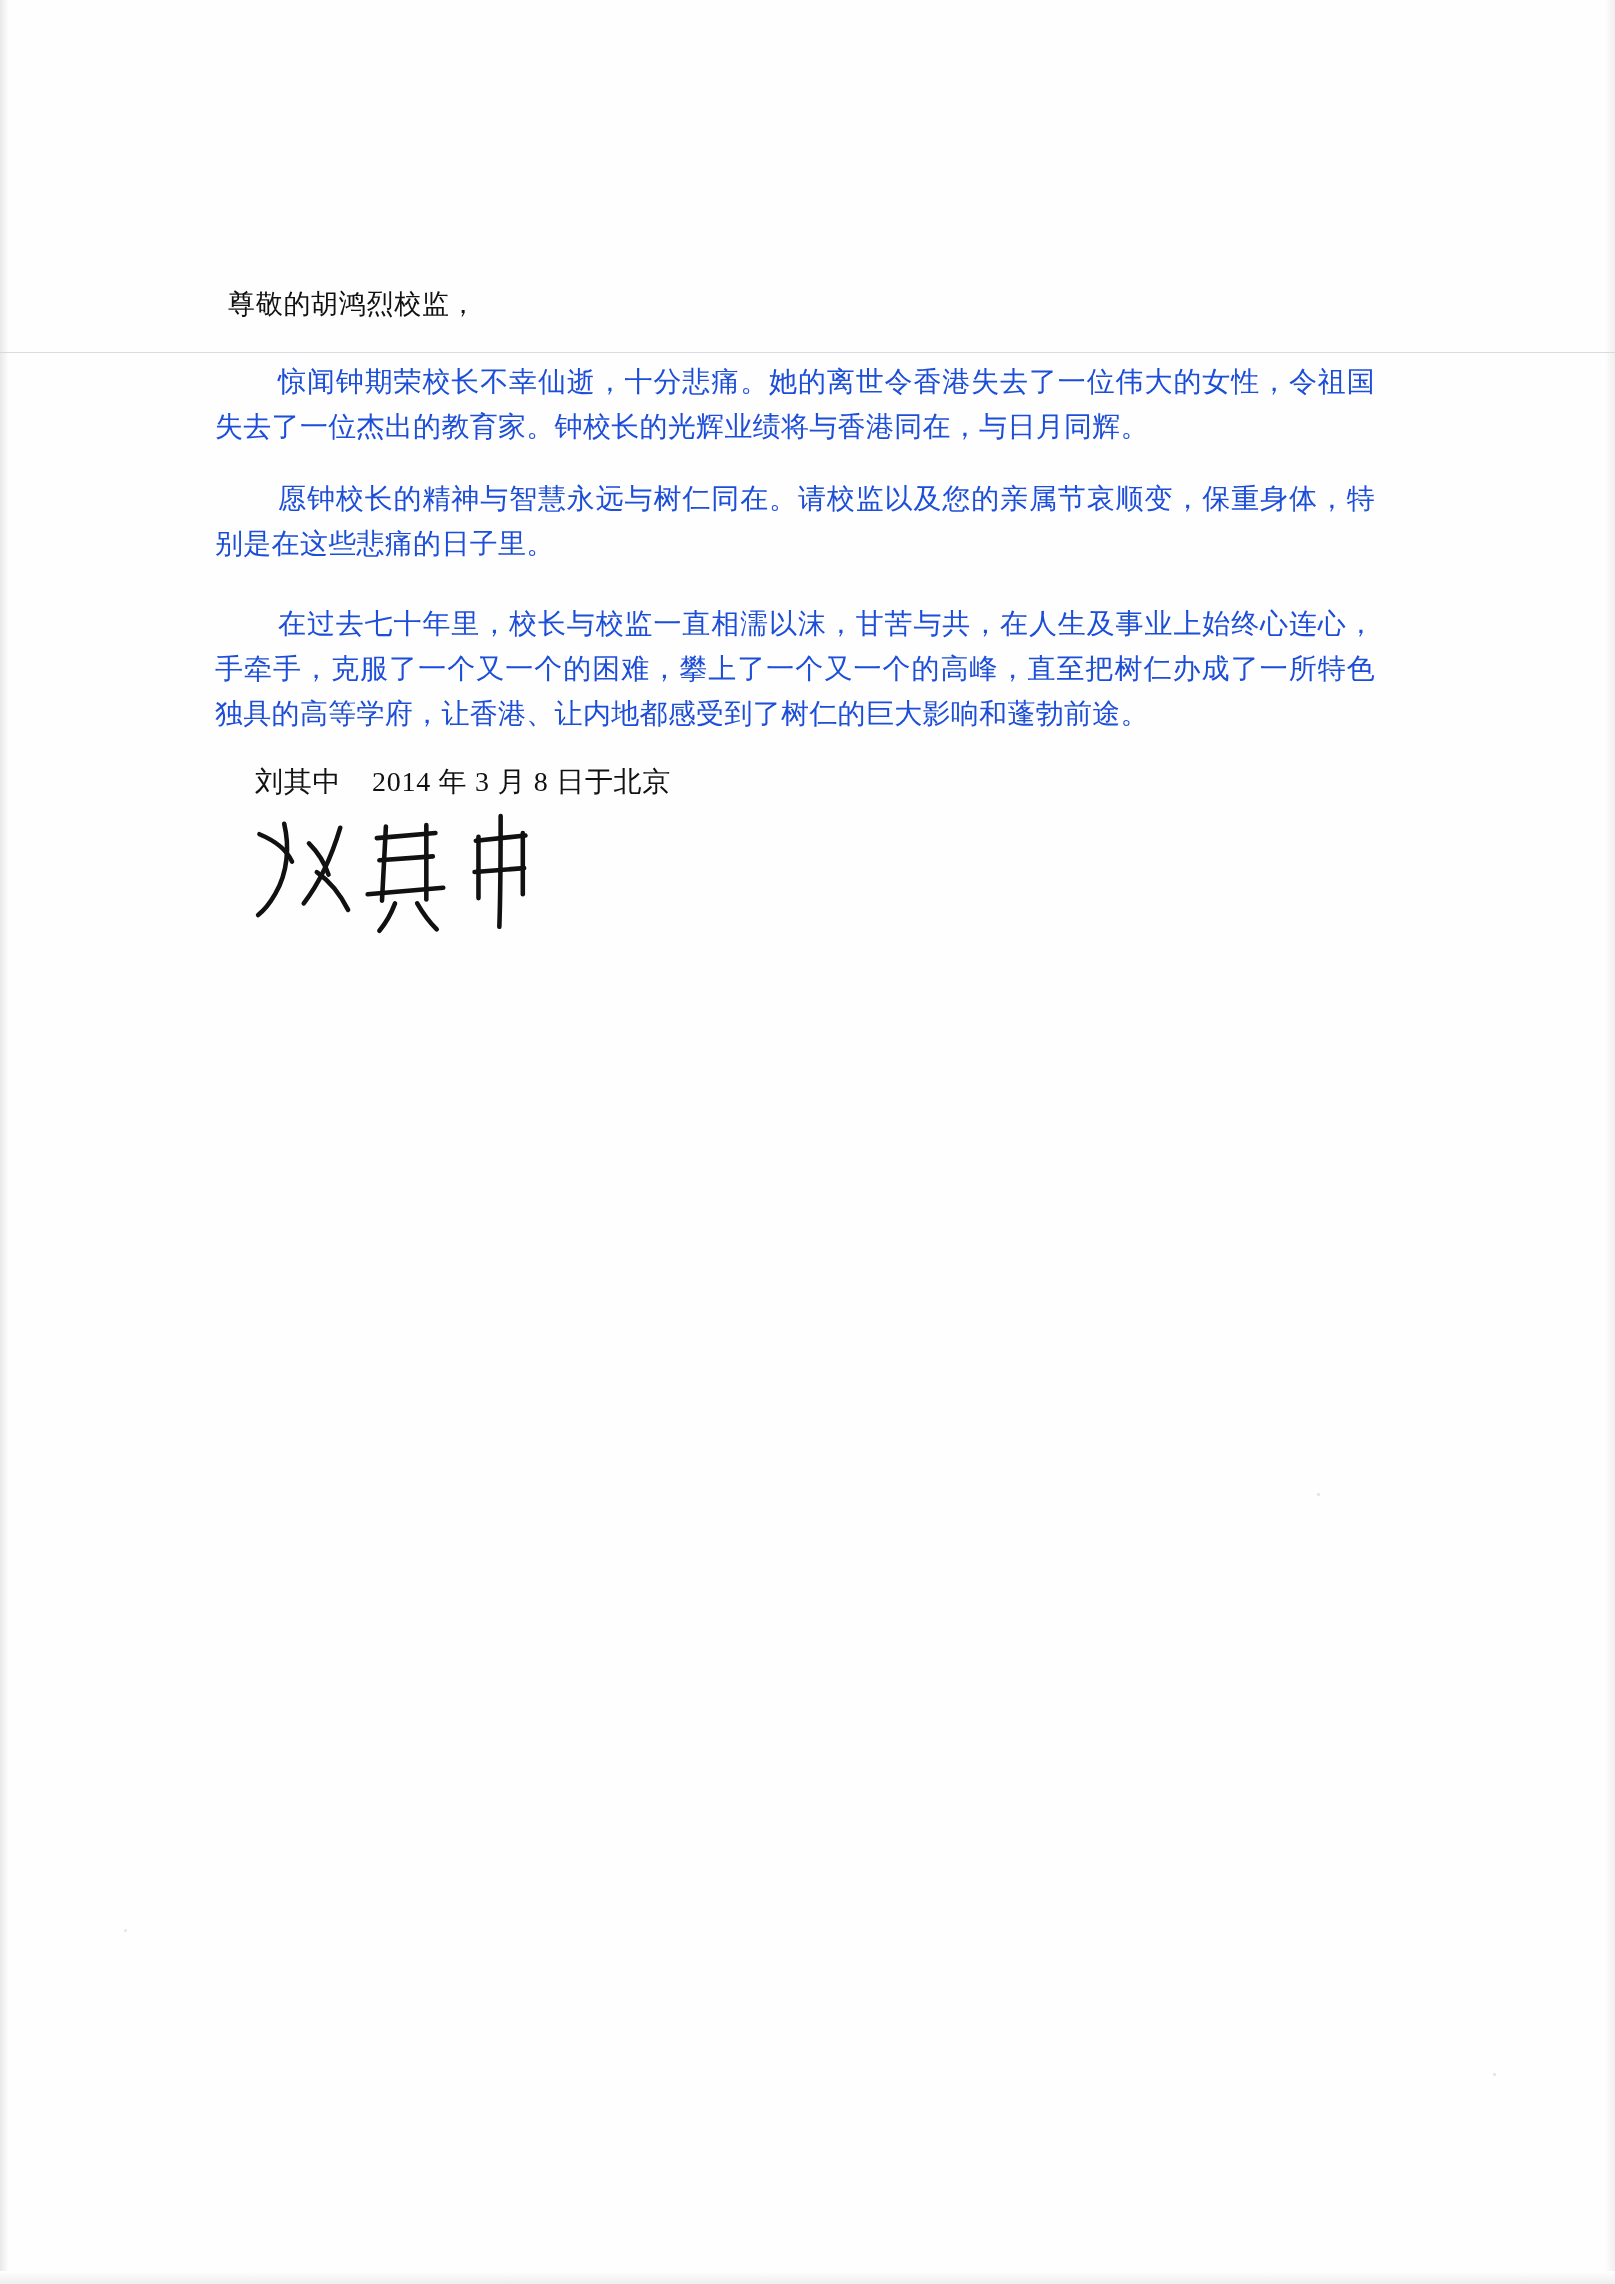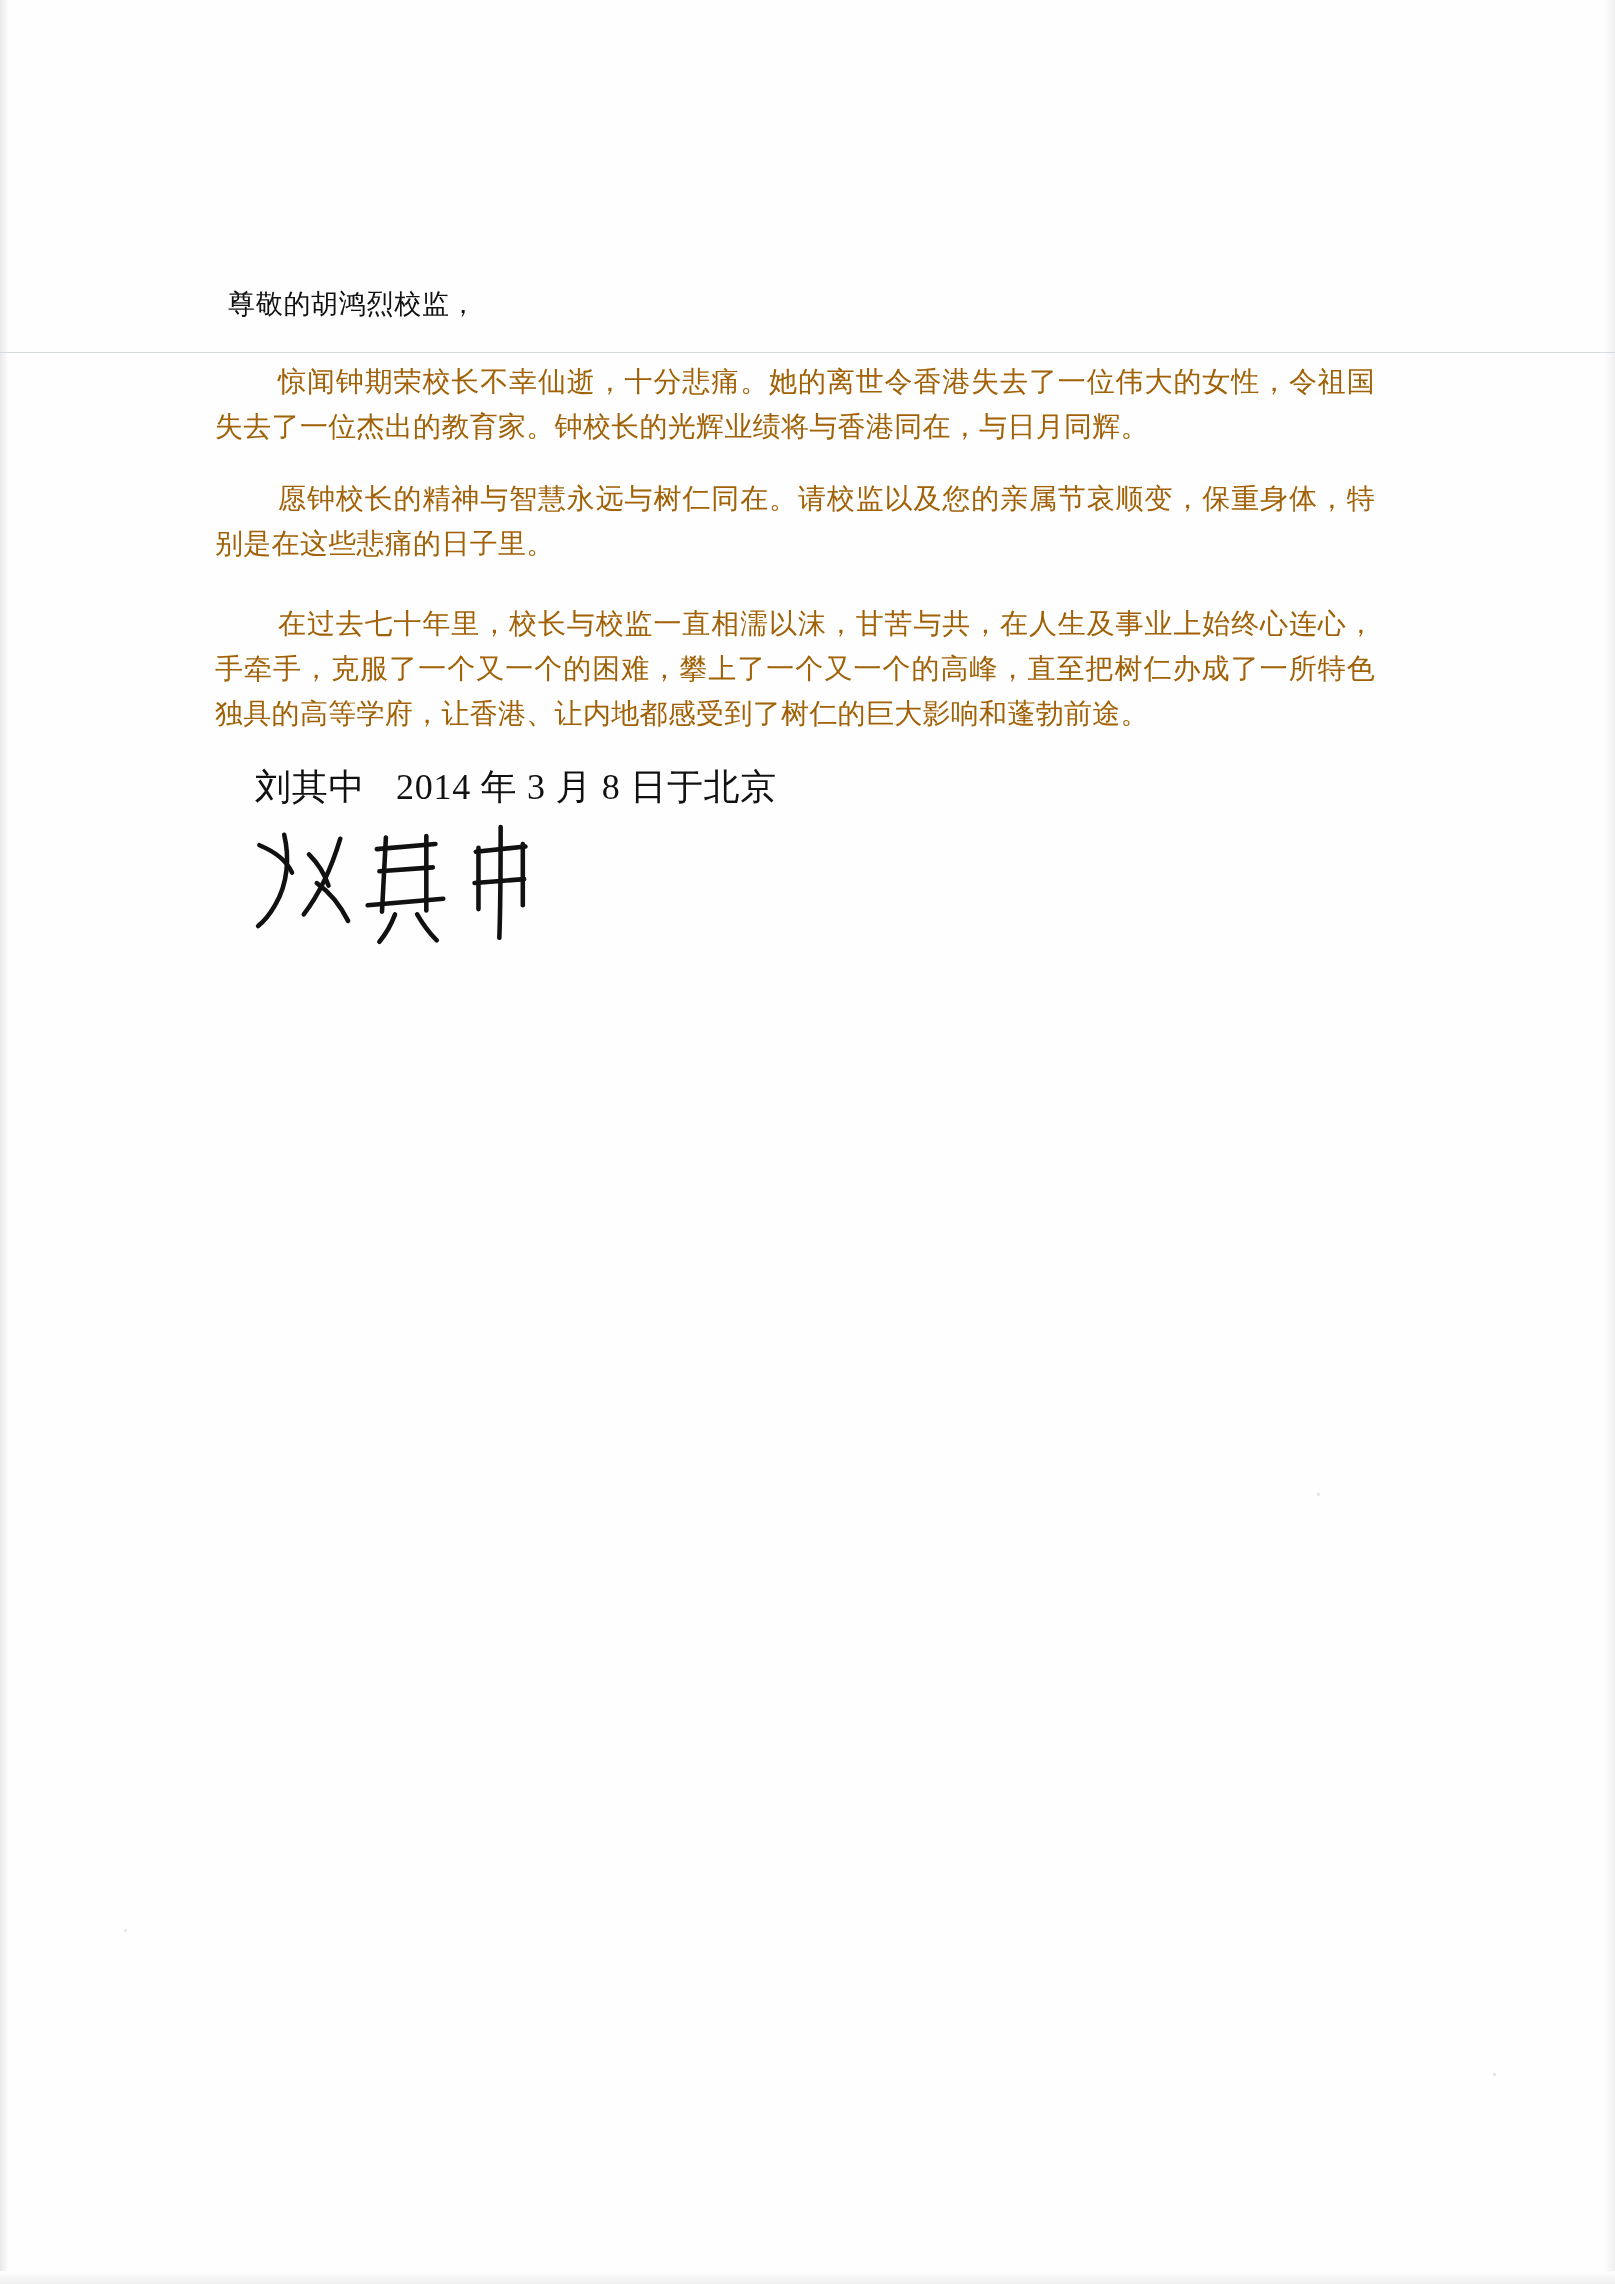--- a/index.html
+++ b/index.html
@@ -59,32 +59,32 @@
   .salutation {
     font-size: 27px;
     line-height: 1.3;
     color: #111;
     letter-spacing: 0.7px;
     margin: 0 0 37px 13px;
   }
   p.para {
     font-size: 28px;
     line-height: 1.62;
-    color: #a16207;
+    color: #1d4ed8;
     margin: 0 0 26px 0;
     text-indent: 63px;
     text-align: justify;
     text-justify: inter-ideograph;
     letter-spacing: 0.3px;
   }
   p.para.last {
     margin-bottom: 34px;
   }
   .signature-line {
-    font-size: 36px;
+    font-size: 28px;
     color: #111;
     margin: 6.5px 0 0 40px;
     letter-spacing: 0.7px;
   }
   .signature-line .sig-name { margin-right: 31px; }
   .handwritten-signature {
     margin: 11.7px 0 0 34px;
     width: 339px;
     height: 124px;
   }

